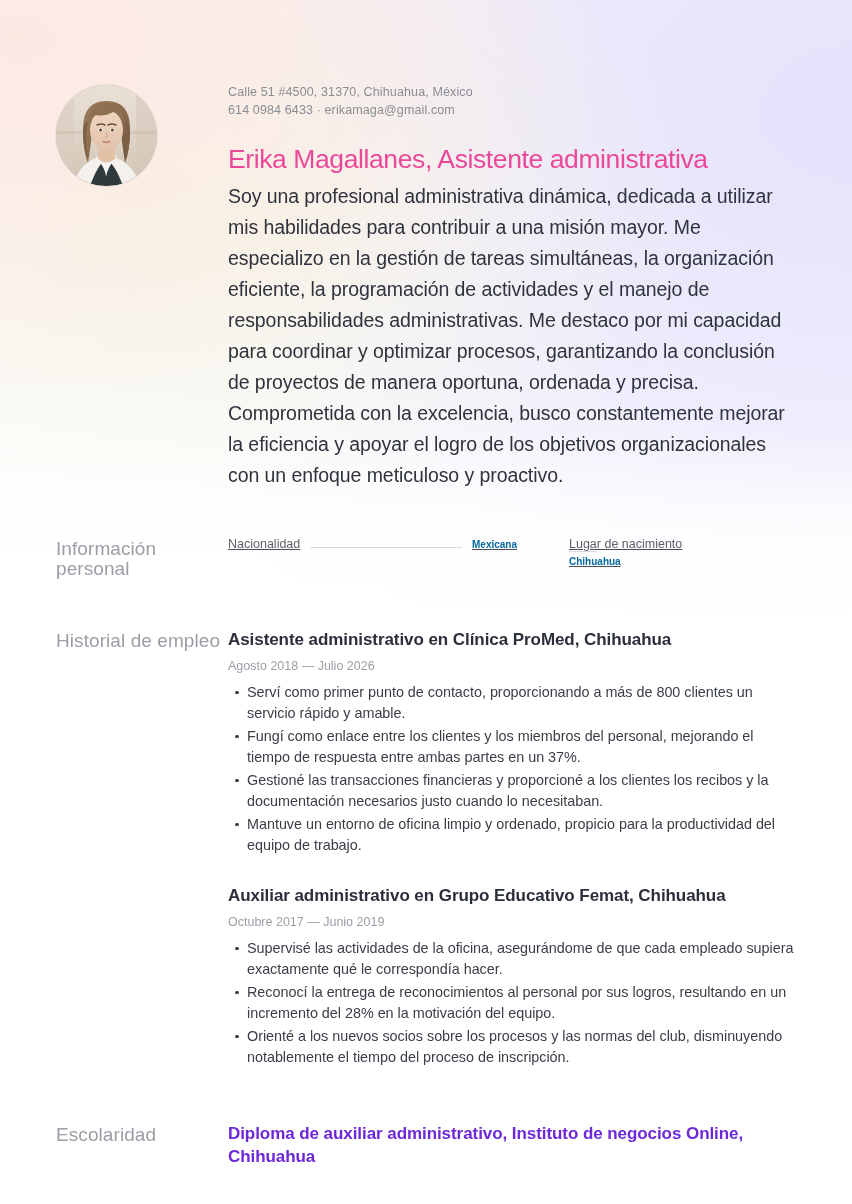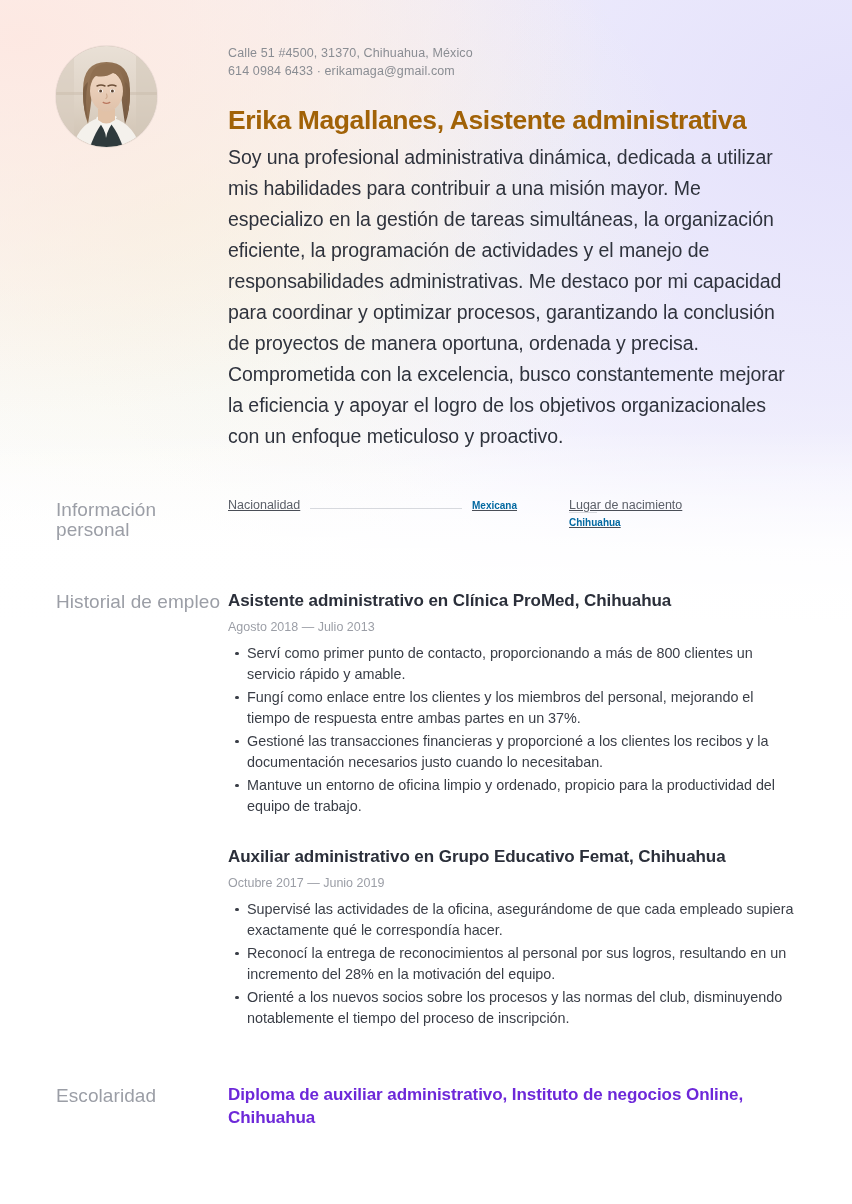--- a/index.html
+++ b/index.html
@@ -41,21 +41,21 @@
     width: 852px;
     height: 1204px;
     box-sizing: border-box;
     padding: 0;
   }
 
   
   .header {
     display: flex;
     align-items: flex-start;
-    padding: 44px 56px 0 56px;
+    padding: 83px 56px 0 56px;
   }
   .avatar-col {
     width: 172px;
     flex: 0 0 172px;
     padding-top: 2px;
   }
   .avatar {
     width: 101px;
     height: 101px;
     border-radius: 50%;
@@ -72,22 +72,22 @@
     font-size: 12.5px;
     line-height: 18px;
     color: #8a8d93;
     letter-spacing: 0.01em;
   }
 
   .name-title {
     margin-top: 25px;
     font-size: 26.5px;
     line-height: 1.2;
-    font-weight: bold;
-    color: #a16207;
+    font-weight: normal;
+    color: #ec4899;
     letter-spacing: -0.015em;
   }
 
   .summary {
     margin-top: 5px;
     font-size: 19.5px;
     line-height: 31px;
     color: #2f333d;
     letter-spacing: -0.004em;
     max-width: 566px;
@@ -295,21 +295,21 @@
       </div>
     </div>
   </div>
 
   <div class="section" id="employment-section">
     <div class="section-label">Historial de empleo</div>
     <div class="section-body">
 
       <div class="job">
         <div class="job-title">Asistente administrativo en Clínica ProMed, Chihuahua</div>
-        <div class="job-dates">Agosto 2018 — Julio 2013</div>
+        <div class="job-dates">Agosto 2018 — Julio 2026</div>
         <ul class="bullets">
           <li>Serví como primer punto de contacto, proporcionando a más de 800 clientes un servicio rápido y amable.</li>
           <li>Fungí como enlace entre los clientes y los miembros del personal, mejorando el tiempo de respuesta entre ambas partes en un 37%.</li>
           <li>Gestioné las transacciones financieras y proporcioné a los clientes los recibos y la documentación necesarios justo cuando lo necesitaban.</li>
           <li>Mantuve un entorno de oficina limpio y ordenado, propicio para la productividad del equipo de trabajo.</li>
         </ul>
       </div>
 
       <div class="job">
         <div class="job-title">Auxiliar administrativo en Grupo Educativo Femat, Chihuahua</div>

